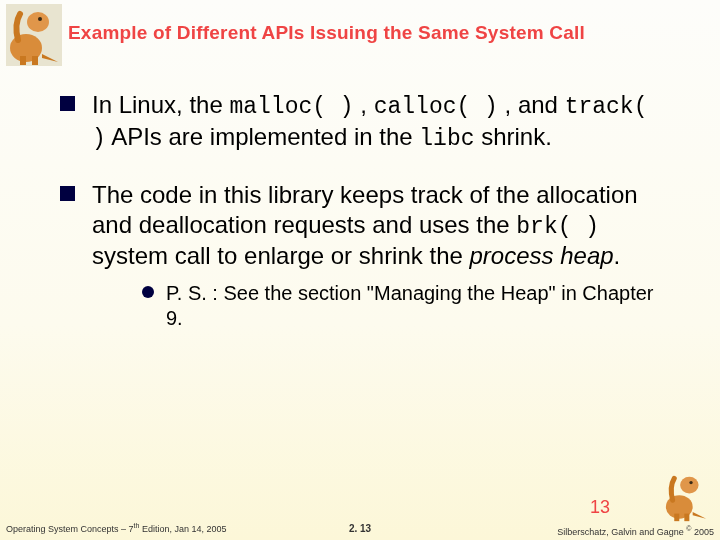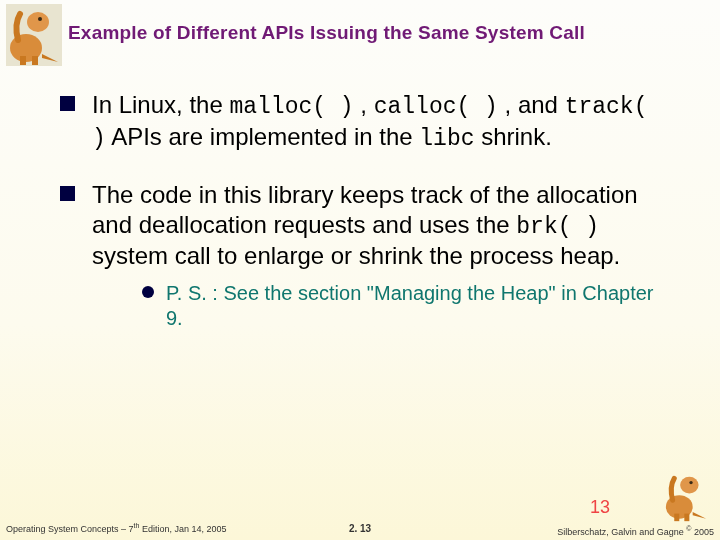--- a/index.html
+++ b/index.html
@@ -20,21 +20,21 @@
   .dino.br { bottom: 18px; right: 10px; width: 48px; height: 52px; }
   .dino svg { width: 100%; height: 100%; }
 
   .title {
     position: absolute;
     top: 22px;
     left: 68px;
     right: 10px;
     font-size: 19px;
     font-weight: bold;
-    color: #701a75;
+    color: #ef4444;
     letter-spacing: 0.2px;
   }
 
   .content {
     position: absolute;
     top: 90px;
     left: 60px;
     right: 55px;
   }
 
@@ -52,29 +52,29 @@
     top: 6px;
     width: 15px;
     height: 15px;
     background: #000040;
   }
   .code {
     font-family: "Courier New", Courier, monospace;
     font-weight: normal;
     font-size: 23px;
   }
-  .ital { }
+  .ital { font-style: italic; }
 
   .bullet2 {
     position: relative;
     margin-top: 10px;
     margin-left: 50px;
     padding-left: 24px;
     font-size: 20px;
-    color: #0f766e;
+    color: #000000;
     line-height: 1.25;
   }
   .disc {
     position: absolute;
     left: 0;
     top: 5px;
     width: 12px;
     height: 12px;
     border-radius: 50%;
     background: #000040;

